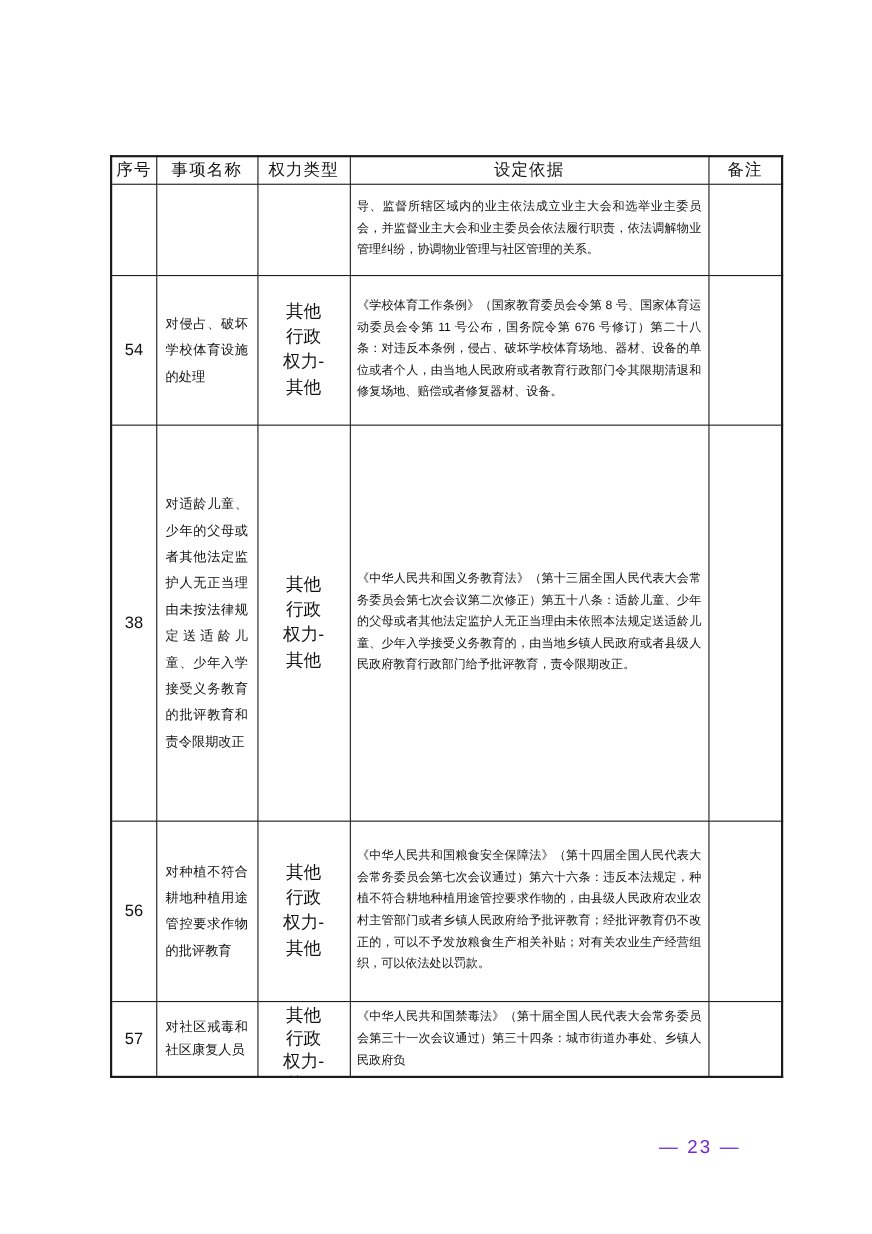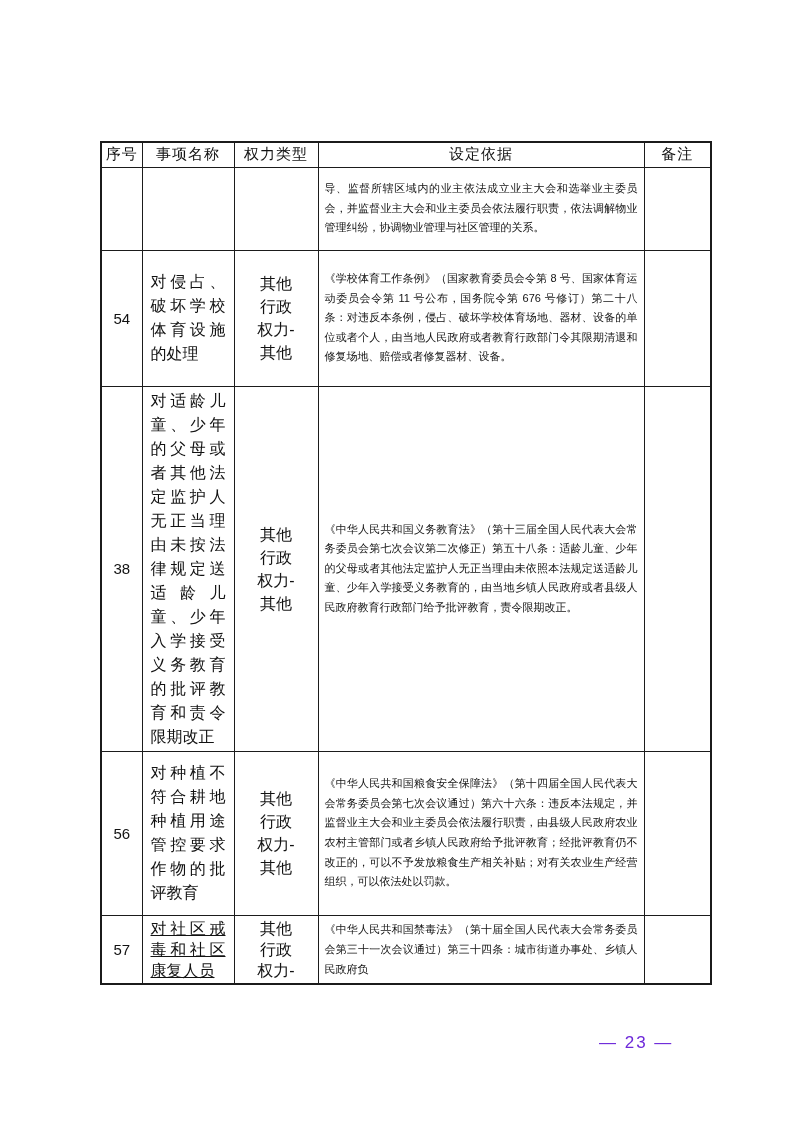--- a/index.html
+++ b/index.html
@@ -46,39 +46,39 @@
     letter-spacing: 1px;
     white-space: nowrap;
   }
   td.seq-cell {
     text-align: center;
     font-size: 15px;
     margin-left: 43px;
   }
   .name-text {
     padding: 2px 8px;
-    font-size: 16px;
+    font-size: 12px;
     line-height: 24px;
     text-align: justify;
     text-justify: inter-character;
   }
   .type-text {
     padding: 2px 18px;
     font-size: 16px;
     line-height: 23px;
     text-align: center;
   }
   .basis-text {
     padding: 2px 6px;
     font-size: 11px;
     line-height: 19.6px;
     text-align: justify;
     text-justify: inter-character;
   }
-  tr.row-57 .name-text  { line-height: 21px; max-height: 63px; text-decoration: underline; }
+  tr.row-57 .name-text  { line-height: 21px; max-height: 63px; }
   tr.row-57 .type-text  { line-height: 21px; max-height: 63px; }
   tr.row-57 .basis-text { line-height: 20px; max-height: 62px; }
 
   .page-number {
     position: absolute;
     left: 599px;
     top: 1033px;
     font-size: 17px;
     letter-spacing: 2px;
     color: #6d28d9;
@@ -152,21 +152,21 @@
 
     <tr class="row-56">
       <td class="seq-cell">56</td>
       <td>
             <div class="name-text">对种植不符合耕地种植用途管控要求作物的批评教育</div>
           </td>
       <td>
             <div class="type-text">其他行政权力-其他</div>
           </td>
       <td>
-            <div class="basis-text">《中华人民共和国粮食安全保障法》（第十四届全国人民代表大会常务委员会第七次会议通过）第六十六条：违反本法规定，并监督业主大会和业主委员会依法履行职责，由县级人民政府农业农村主管部门或者乡镇人民政府给予批评教育；经批评教育仍不改正的，可以不予发放粮食生产相关补贴；对有关农业生产经营组织，可以依法处以罚款。</div>
+            <div class="basis-text">《中华人民共和国粮食安全保障法》（第十四届全国人民代表大会常务委员会第七次会议通过）第六十六条：违反本法规定，种植不符合耕地种植用途管控要求作物的，由县级人民政府农业农村主管部门或者乡镇人民政府给予批评教育；经批评教育仍不改正的，可以不予发放粮食生产相关补贴；对有关农业生产经营组织，可以依法处以罚款。</div>
           </td>
       <td></td>
     </tr>
 
     <tr class="row-57">
       <td class="seq-cell">57</td>
       <td>
             <div class="name-text">对社区戒毒和社区康复人员</div>
           </td>
       <td>

